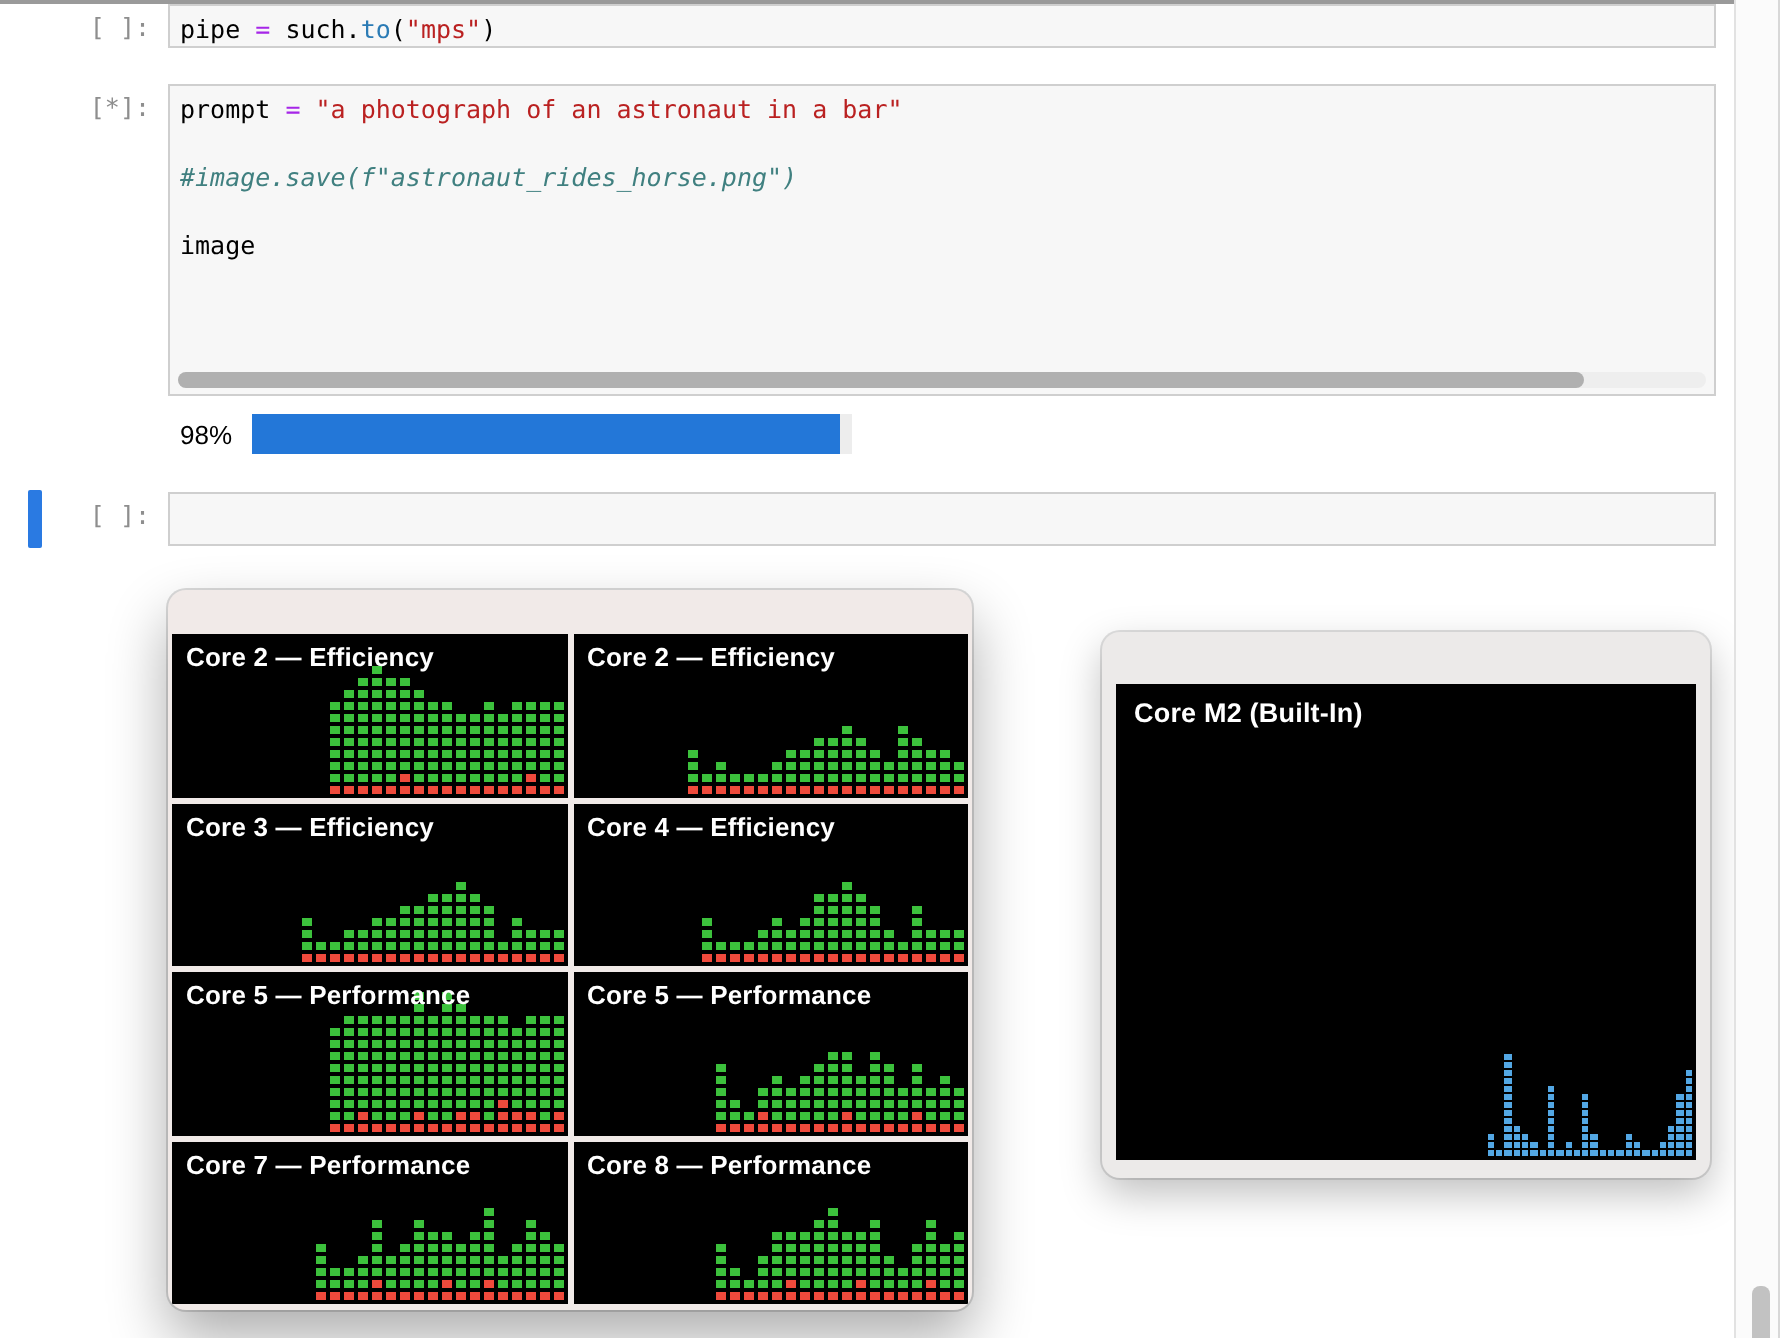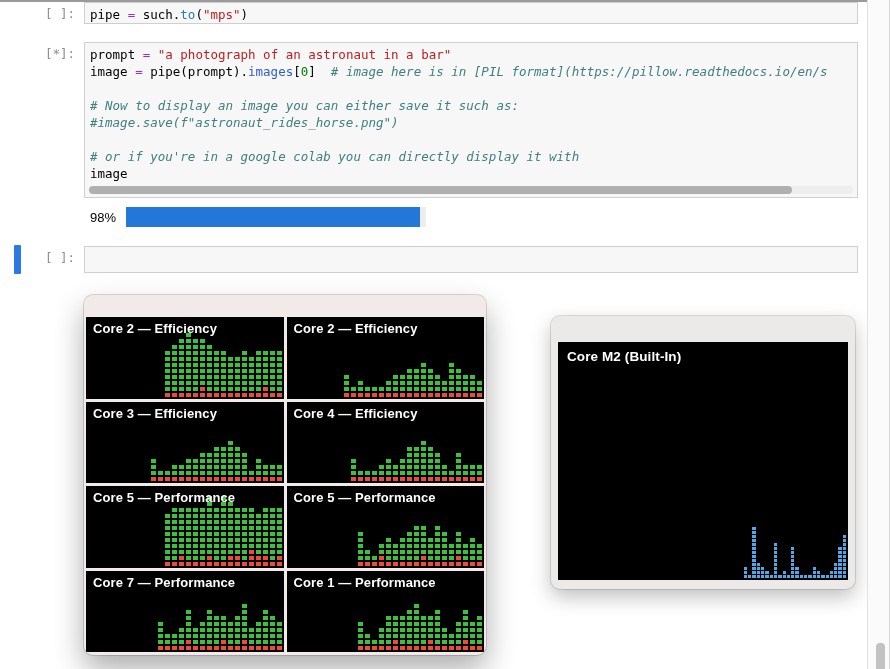--- a/index.html
+++ b/index.html
@@ -92,26 +92,23 @@
         <div class="code-line"><span class="tk-p">pipe </span><span class="tk-o">=</span><span class="tk-p"> such.</span><span class="tk-m">to</span><span class="tk-p">(</span><span class="tk-s">"mps"</span><span class="tk-p">)</span></div>
       </div>
   </div>
 </div>
 
 <div class="cell-row" style="top:42px;">
   <div class="prompt-col">[*]:</div>
   <div class="input-box" style="height:156px;">
     <div class="code-area" id="cell2-code">
         <div class="code-line"><span class="tk-p">prompt </span><span class="tk-o">=</span><span class="tk-p"> </span><span class="tk-s">"a photograph of an astronaut in a bar"</span></div>
-        <div class="code-line"><span class="tk-p">image </span><span class="tk-o">=</span><span class="tk-p"> pipe(prompt).</span><span class="tk-b">images</span><span class="tk-p">[</span><span class="tk-n">0</span><span class="tk-p">]</span><span class="tk-p">  </span><span class="tk-c"># image here is in [PIL format](https://pillow.readthedocs.io/en/s</span></div>
         <div class="code-line">&nbsp;</div>
-        <div class="code-line"><span class="tk-c"># Now to display an image you can either save it such as:</span></div>
         <div class="code-line"><span class="tk-c">#image.save(f"astronaut_rides_horse.png")</span></div>
         <div class="code-line">&nbsp;</div>
-        <div class="code-line"><span class="tk-c"># or if you're in a google colab you can directly display it with</span></div>
         <div class="code-line"><span class="tk-p">image</span></div>
       </div>
     <div id="cell2-hscroll">
       <div id="cell2-hscroll-thumb"></div>
     </div>
   </div>
 </div>
 
 <div id="progress-row">
   <span>98%</span>
@@ -1276,21 +1273,21 @@
           </div>
           <div class="bar-col">
             <div class="blk" style="background: rgb(60, 193, 60);"></div>
             <div class="blk" style="background: rgb(60, 193, 60);"></div>
             <div class="blk" style="background: rgb(60, 193, 60);"></div>
             <div class="blk" style="background: rgb(60, 193, 60);"></div>
             <div class="blk" style="background: rgb(60, 193, 60);"></div>
             <div class="blk" style="background: rgb(239, 74, 60);"></div>
           </div>
         </div>
-        <div class="panel-label">Core 1 — Performance</div>
+        <div class="panel-label">Core 8 — Performance</div>
       </div>
     </div>
 </div>
 
 <div class="mac-window" id="gpu-window">
   <div class="titlebar">
     <div class="lights">
       <div class="light gray"></div>
       <div class="light gray"></div>
       <div class="light gray"></div>

